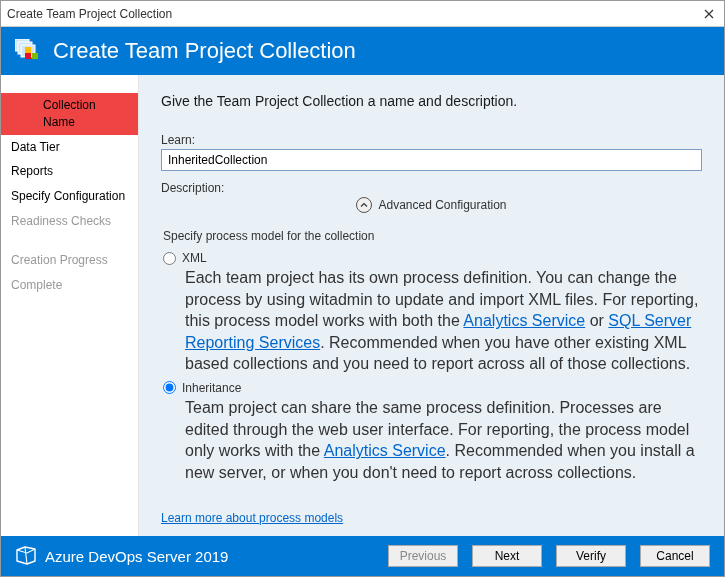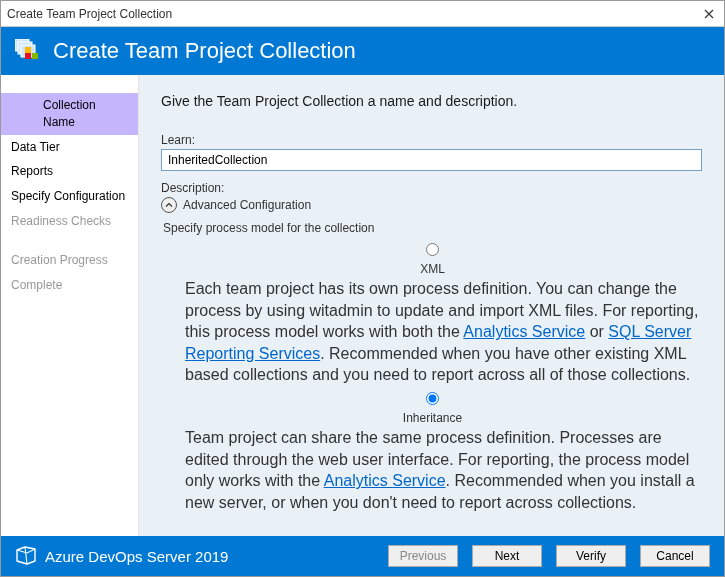--- a/index.html
+++ b/index.html
@@ -6,32 +6,32 @@
     body { font-family: "Segoe UI", Tahoma, sans-serif; font-size: 12px; color: #333; width: 725px; height: 577px; overflow: hidden; background: #fff; border: 1px solid #999; display: flex; flex-direction: column; }
     .titlebar { height: 26px; display: flex; align-items: center; padding: 0 6px; border-bottom: 1px solid #ccc; }
     .titlebar-title { flex: 1; font-size: 12px; }
     .titlebar-close { width: 18px; height: 18px; display: flex; align-items: center; justify-content: center; cursor: default; }
     .header { background: #0078d4; color: #fff; display: flex; align-items: center; padding: 10px 14px; gap: 10px; }
     .header .icon-wrap { width: 28px; height: 28px; display: flex; align-items: center; justify-content: center; }
     .header h1 { font-size: 22px; font-weight: 300; }
     .body { flex: 1; display: flex; background: #fff; min-height: 0; }
     .sidebar { width: 138px; border-right: 1px solid #e5e5e5; padding: 18px 0 0 0; background: #fff; }
     .sidebar .step { padding: 4px 10px; font-size: 12px; color: #000; cursor: default; line-height: 1.4; }
-    .sidebar .step.selected { background: #c4b5fd; padding-left: 42px; }
+    .sidebar .step.selected { background: #ef4444; padding-left: 42px; }
     .sidebar .step.disabled { color: #999; }
     .sidebar .spacer { height: 14px; }
     .main { flex: 1; background: #e9f1f7; padding: 18px 22px 10px 22px; overflow: auto; }
     .main h2 { font-size: 14px; font-weight: 400; color: #1a1a1a; margin-bottom: 24px; }
     .field-label { font-size: 12px; margin-bottom: 2px; }
     .text-input { width: 100%; border: 1px solid #7a9ec6; background: #fff; font-size: 12px; padding: 3px 6px; margin-bottom: 10px; font-family: inherit; }
     .text-area { width: 100%; height: 46px; border: 1px solid #7a9ec6; background: #fff; font-size: 12px; padding: 3px 6px; resize: none; font-family: inherit; margin-bottom: 14px; }
-    .adv-toggle { display: flex; align-items: center; gap: 6px; margin-bottom: 8px; cursor: default; }
+    .adv-toggle { display: flex; align-items: center; gap: 6px; margin-bottom: 16px; cursor: default; justify-content: center; }
     .adv-toggle .circle { width: 16px; height: 16px; border: 1px solid #555; border-radius: 50%; display: flex; align-items: center; justify-content: center; background: #f0f0f0; }
     .adv-subtitle { font-size: 12px; margin-bottom: 8px; margin-left: 2px; }
-    .radio-row { display: flex; align-items: center; gap: 6px; margin-bottom: 2px; margin-left: 2px; flex-direction: column; }
+    .radio-row { display: flex; align-items: center; gap: 6px; margin-bottom: 2px; margin-left: 2px; }
     .radio-row input[type="radio"] { margin: 0; }
     .radio-desc { margin-left: 24px; margin-bottom: 6px; font-size: 16px; line-height: 1.35; }
     a.link { color: #0066cc; text-decoration: underline; cursor: default; }
     .learn-more { margin-top: 28px; margin-bottom: 10px; }
     .footer { background: #0078d4; height: 40px; display: flex; align-items: center; padding: 16px 14px; gap: 10px; }
     .footer-brand { display: flex; align-items: center; gap: 8px; flex: 1; color: #fff; font-size: 15px; font-weight: 300; }
     .footer-btns { display: flex; gap: 14px; }
     .btn { min-width: 70px; height: 22px; background: #efefef; border: 1px solid #aaa; font-size: 12px; padding: 0 10px; cursor: default; font-family: inherit; }
     .btn:disabled { color: #888; }
   </style>

